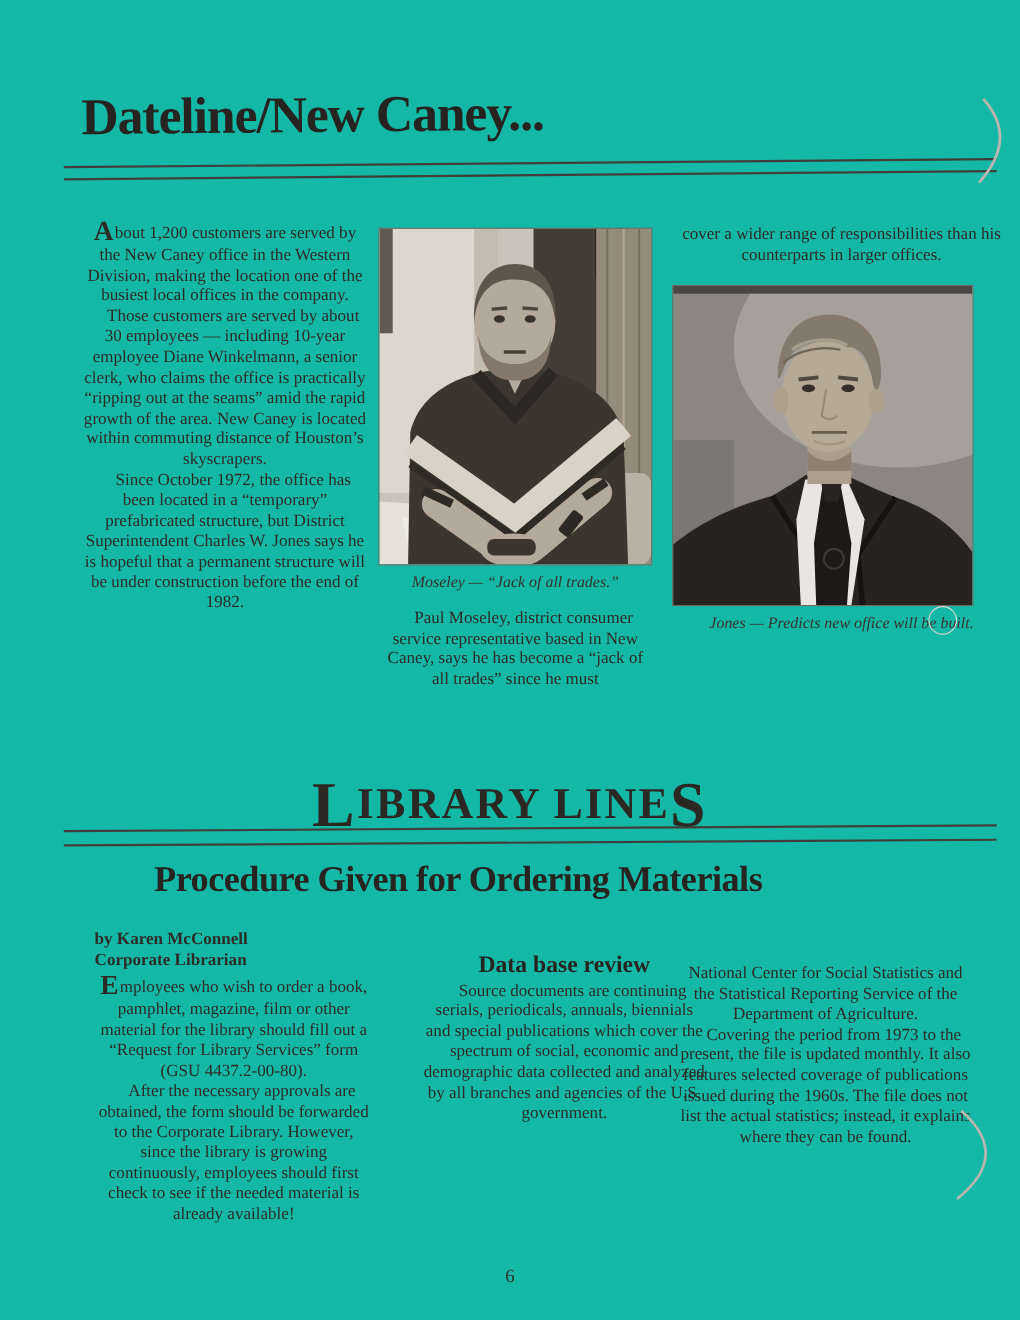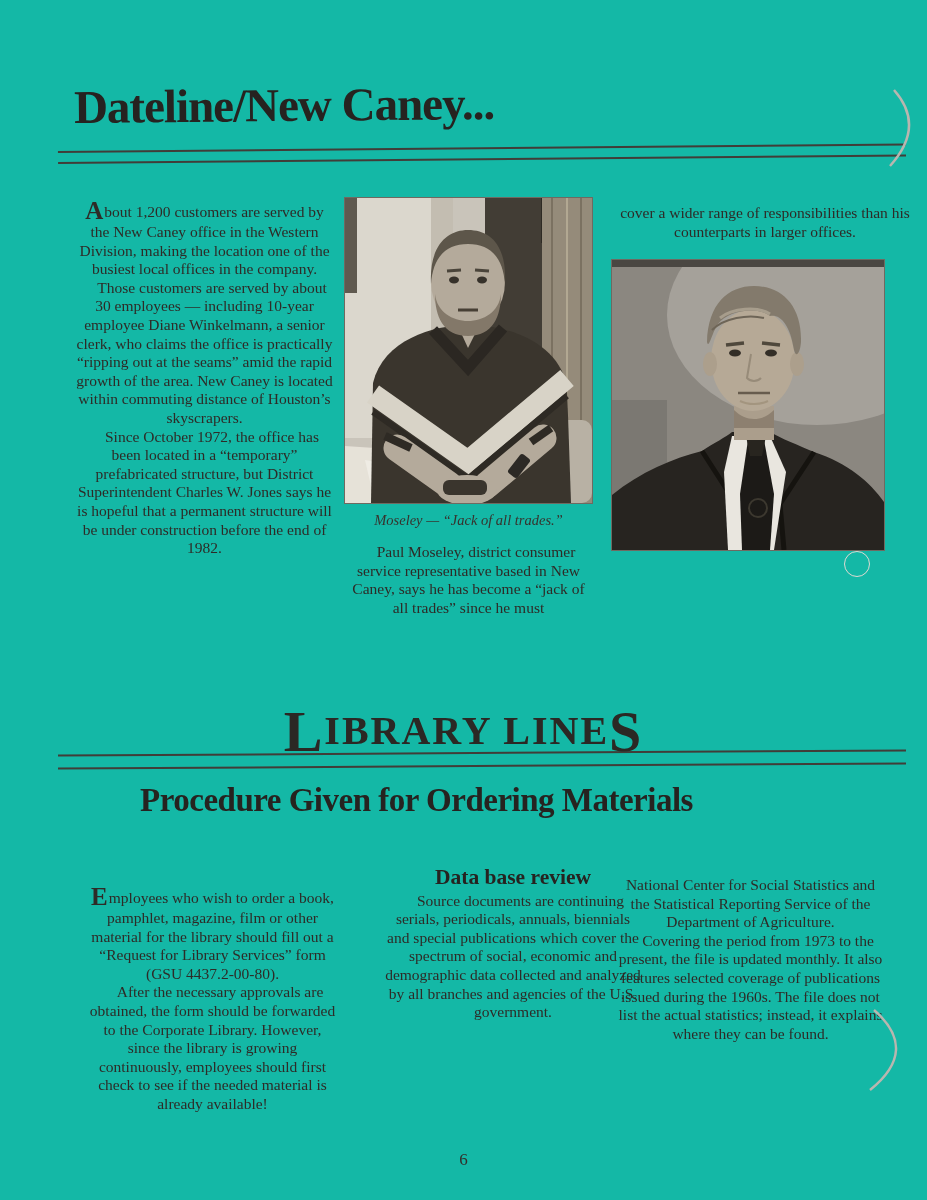--- a/index.html
+++ b/index.html
@@ -56,21 +56,21 @@
 
   <h1 class="masthead" style="margin:0;">Dateline/New Caney...</h1>
   <div class="masthead-rule"></div>
 
   <div class="col" style="left:75px;top:198px;width:259px;">
     <p><span class="dropcap">A</span><span>bout 1,200 customers are served by the New Caney office in the Western Division, making the location one of the busiest local offices in the company.</span></p>
     <p class="indent">Those customers are served by about 30 employees — including 10-year employee Diane Winkelmann, a senior clerk, who claims the office is practically “ripping out at the seams” amid the rapid growth of the area. New Caney is located within commuting distance of Houston’s skyscrapers.</p>
     <p class="indent">Since October 1972, the office has been located in a “temporary” prefabricated structure, but District Superintendent Charles W. Jones says he is hopeful that a permanent structure will be under construction before the end of 1982.</p>
   </div>
 
-  <div class="col" style="left:344px;top:197px;width:249px;">
+  <div class="col" style="left:344px;top:207px;width:249px;">
     <svg class="photo" width="247" height="305" viewBox="0 0 247 305" xmlns="http://www.w3.org/2000/svg">
       <rect width="247" height="305" fill="#c9c4ba"></rect>
       <rect x="0" y="0" width="90" height="240" fill="#dbd7cd"></rect>
       <rect x="0" y="0" width="12" height="95" fill="#5f594f"></rect>
       <rect x="86" y="0" width="22" height="225" fill="#c3bdb1"></rect>
       <rect x="140" y="0" width="86" height="160" fill="#423d35"></rect>
       <rect x="196" y="0" width="14" height="45" fill="#2e2a24"></rect>
       <rect x="197" y="0" width="50" height="305" fill="#958b7a"></rect>
       <line x1="207" y1="0" x2="207" y2="305" stroke="#7b7161" stroke-width="2"></line>
       <line x1="222" y1="0" x2="222" y2="305" stroke="#b2a892" stroke-width="2"></line>
@@ -127,30 +127,35 @@
       <path d="M100,70 C112,58 136,54 152,58" stroke="#6e6557" stroke-width="2" fill="none"></path>
       <line x1="114" y1="85" x2="132" y2="83" stroke="#4f483c" stroke-width="3.5"></line>
       <line x1="150" y1="83" x2="168" y2="85" stroke="#4f483c" stroke-width="3.5"></line>
       <ellipse cx="123" cy="93" rx="6" ry="3.5" fill="#332e27"></ellipse>
       <ellipse cx="159" cy="93" rx="6" ry="3.5" fill="#332e27"></ellipse>
       <path d="M139,94 L135,118 C139,122 145,122 149,118" stroke="#97олов8b79" stroke-width="0" fill="none"></path>
       <path d="M139,94 L135,118 C139,122 145,122 149,118" stroke="#978b79" stroke-width="2" fill="none"></path>
       <line x1="126" y1="133" x2="158" y2="133" stroke="#675c4e" stroke-width="2.5"></line>
       <path d="M128,141 C136,145 148,145 156,141" stroke="#a3957f" stroke-width="2" fill="none"></path>
     </svg>
+    <div class="caption">Jones — Predicts new office will be built.</div>
   </div>
 
   <div class="banner">
     <div class="rule1"></div>
     <div class="rule2"></div>
     <div class="text"><span class="big">L</span><span>IBRARY LINE</span><span class="big">S</span></div>
   </div>
 
   <div class="headline">Procedure Given for Ordering Materials</div>
 
+  <div class="byline">
+    <div>by Karen McConnell</div>
+    <div>Corporate Librarian</div>
+  </div>
 
   <div class="col" style="left:86px;top:884px;width:253px;">
     <p><span class="dropcap">E</span><span>mployees who wish to order a book, pamphlet, magazine, film or other material for the library should fill out a “Request for Library Services” form (GSU 4437.2-00-80).</span></p>
     <p class="indent">After the necessary approvals are obtained, the form should be forwarded to the Corporate Library. However, since the library is growing continuously, employees should first check to see if the needed material is already available!</p>
   </div>
 
   <div class="col" style="left:347px;top:868px;width:256px;margin-left:38px;">
     <div class="subhead">Data base review</div>
     <p class="indent">Source documents are continuing serials, periodicals, annuals, biennials and special publications which cover the spectrum of social, economic and demographic data collected and analyzed by all branches and agencies of the U.S. government.</p>
   </div>

